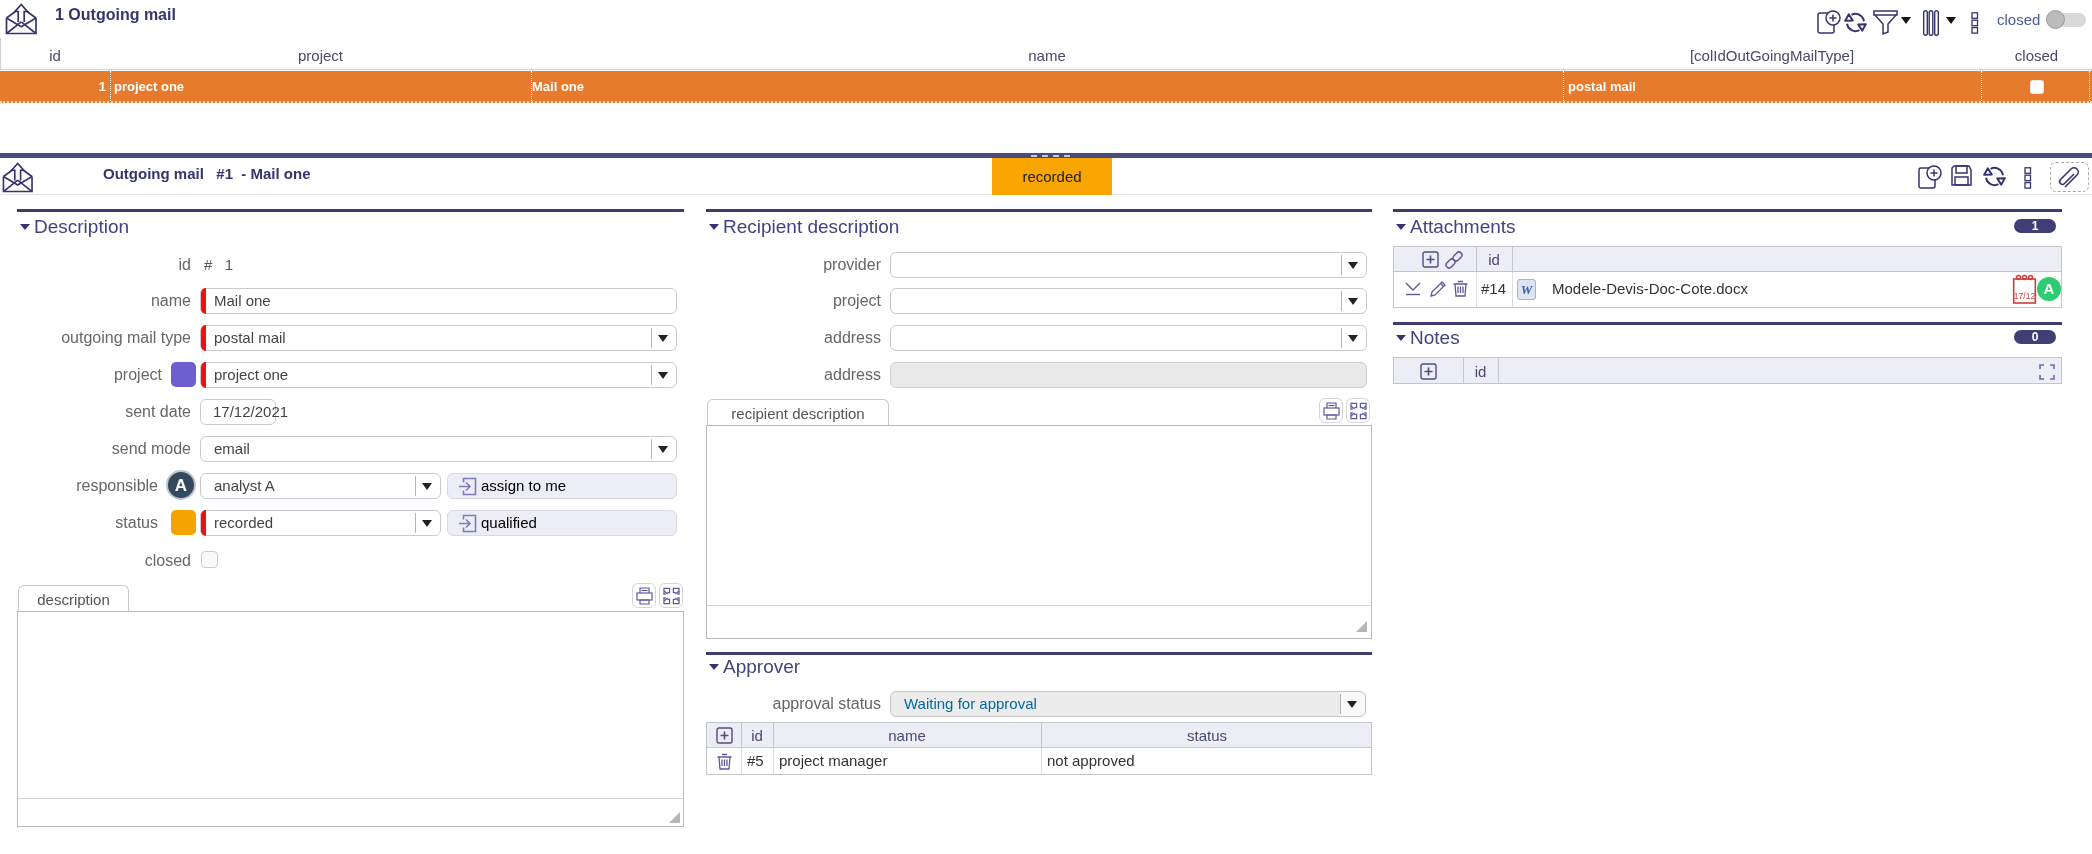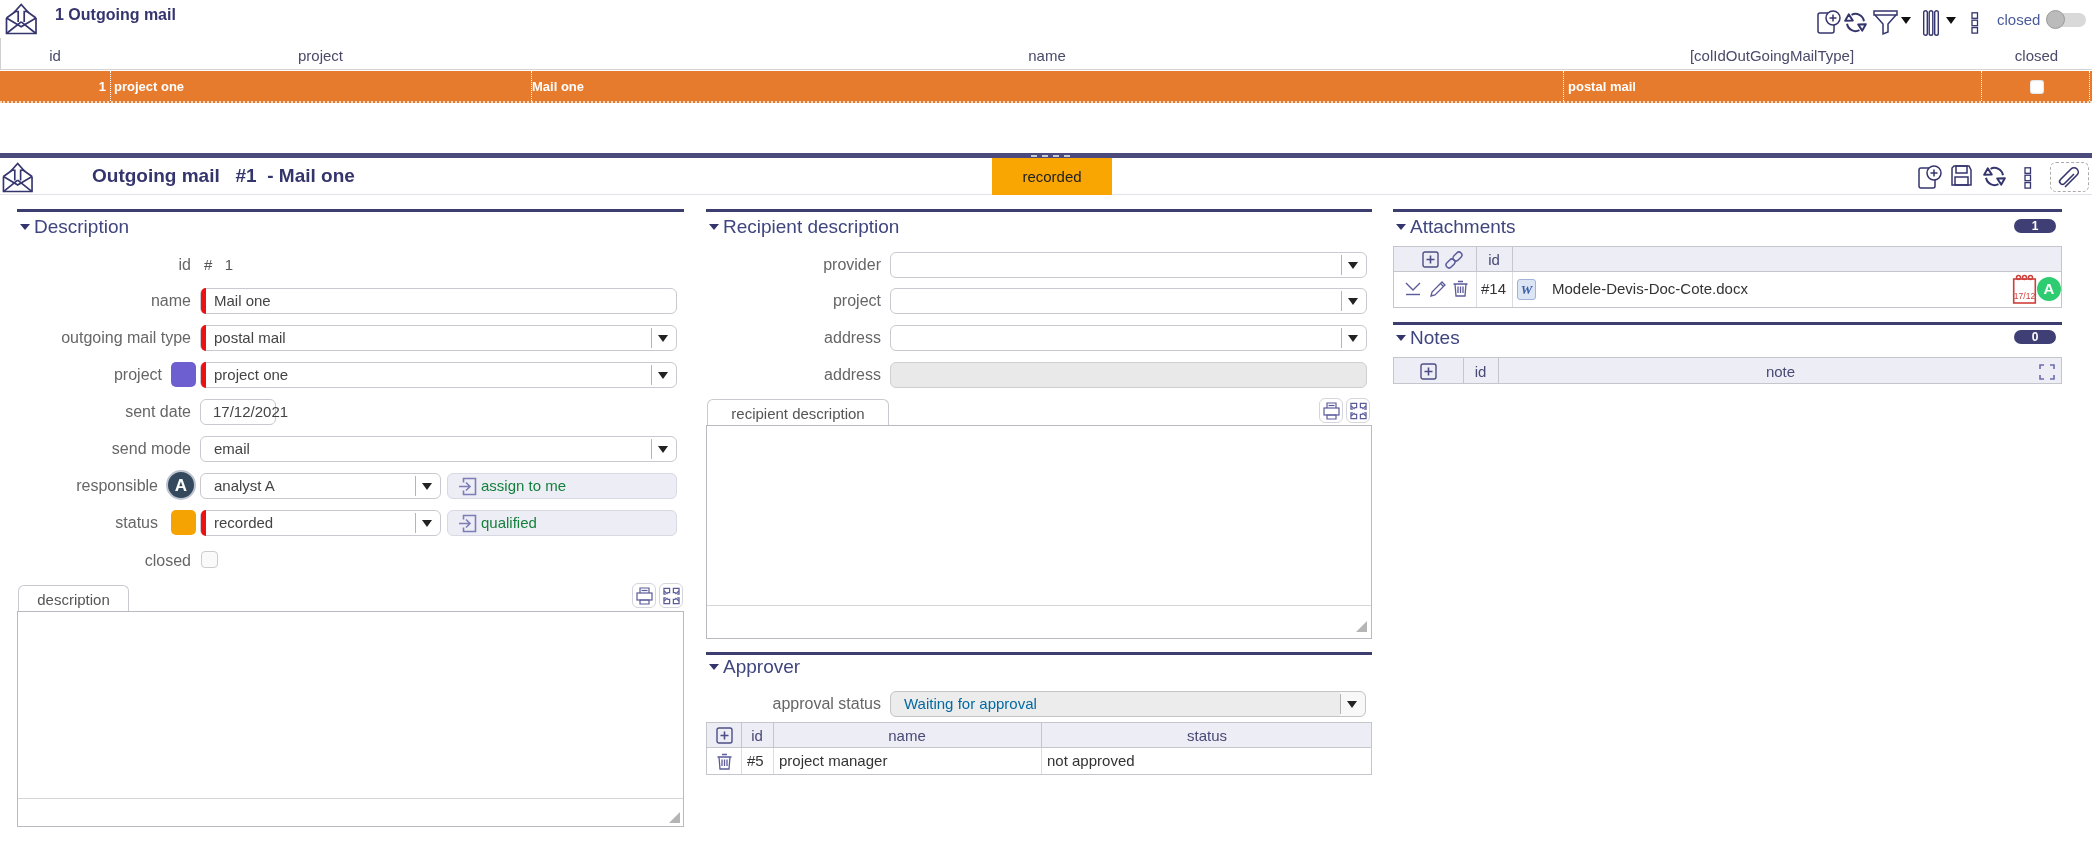--- a/index.html
+++ b/index.html
@@ -8,21 +8,21 @@
   .navy { color:#35356e; }
   svg { display:block; }
   .lbl { position:absolute; color:#666666; font-size:16px; text-align:right; line-height:26px; }
   .inp { position:absolute; background:#fff; border:1px solid #c9c9cf; border-radius:6px; height:26px; font-size:15px; color:#444; line-height:24px; }
   .inp .txt { position:absolute; left:13px; top:0; }
   .redbar { position:absolute; left:0px; top:-1px; width:5px; height:26px; background:#ee1111; border-radius:5px 0 0 5px; }
   .caret-btn { position:absolute; right:0; top:0; width:25px; height:24px; }
   .caret-btn:before { content:""; position:absolute; left:0; top:2px; height:20px; width:1px; background:#b5b5b5; }
   .caret-btn:after { content:""; position:absolute; left:7px; top:9px; width:0; height:0; border-left:5.5px solid transparent; border-right:5.5px solid transparent; border-top:7px solid #222; }
   .swatch { position:absolute; width:25px; height:25px; border-radius:5px; }
-  .actbtn { position:absolute; background:#ededf5; border:1px solid #d9d9e4; border-radius:6px; height:26px; color:#15803d; font-size:15px; }
+  .actbtn { position:absolute; background:#ededf5; border:1px solid #d9d9e4; border-radius:6px; height:26px; color:#000000; font-size:15px; }
   .sect-border { position:absolute; height:3px; background:#3d3d70; }
   .sect-head { position:absolute; color:#3f457e; font-size:19px; }
   .sect-head:before { content:""; position:absolute; left:-14px; top:8px; width:0; height:0; border-left:5px solid transparent; border-right:5px solid transparent; border-top:6px solid #35356e; }
   .pill { position:absolute; background:#3f3f75; color:#fff; font-size:12px; font-weight:bold; border-radius:8px; width:42px; height:14px; text-align:center; line-height:14px; }
   .tbl-head { position:absolute; background:#ededf5; border:1px solid #c5c5cc; }
   .tbl-cell-line { position:absolute; top:0; bottom:0; width:1px; background:#c5c5cc; }
   .th-txt { position:absolute; color:#494976; font-size:15px; text-align:center; top:50%; transform:translateY(-50%); }
   .tab { position:absolute; background:#fff; border:1px solid #c9c9cf; border-bottom:none; border-radius:6px 6px 0 0; color:#555; font-size:15px; text-align:center; }
   .editor { position:absolute; background:#fff; border:1px solid #b9b9c0; }
   .iconbtn { position:absolute; width:24px; height:25px; background:#fff; border:1px solid #d5d5dd; border-radius:6px; }
@@ -120,21 +120,21 @@
 <div class="abs" style="left:0;top:158px;width:2092px;height:37px;background:#fff;border-bottom:1px solid #e2e2ea;">
   <svg class="abs" style="left:2px;top:4px" width="31" height="31" viewBox="0 0 32 32">
     <g fill="none" stroke="#35356e" stroke-width="1.7">
       <path d="M1.5 15 L1.5 30.5 L31 30.5 L31 15"></path>
       <path d="M1.5 15 L16.2 23.8 L31 15"></path>
       <path d="M1.5 30.5 L16.2 18.8 M31 30.5 L16.2 18.8"></path>
       <path d="M1.5 15 L10.5 8.5 M31 15 L22 8.5"></path>
       <path d="M13.2 19 V8.5 H10 L16.2 1.5 L22.4 8.5 H19.2 V19"></path>
     </g>
   </svg>
-  <div class="abs navy" style="left:92px;top:7px;font-size:19px;font-weight:bold;">Outgoing mail&nbsp;&nbsp; #1&nbsp; <span style="font-weight:bold;">-</span> Mail one</div>
+  <div class="abs navy" style="left:103px;top:7px;font-size:15px;font-weight:bold;">Outgoing mail&nbsp;&nbsp; #1&nbsp; <span style="font-weight:bold;">-</span> Mail one</div>
   <div class="abs" style="left:992px;top:0;width:120px;height:37px;background:#f9a602;color:#222;font-size:15px;text-align:center;line-height:37px;">recorded</div>
 
   <svg class="abs" style="left:1918px;top:7px" width="24" height="25" viewBox="0 0 24 25">
     <rect x="1" y="3" width="16" height="20" rx="2" fill="#fff" stroke="#35356e" stroke-width="1.5"></rect>
     <circle cx="16" cy="8" r="7" fill="#fff" stroke="#35356e" stroke-width="1.5"></circle>
     <path d="M16 4.5 v7 M12.5 8 h7" stroke="#35356e" stroke-width="1.5"></path>
   </svg>
   <svg class="abs" style="left:1951px;top:7px" width="21" height="21" viewBox="0 0 21 21">
     <g fill="none" stroke="#35356e" stroke-width="1.5">
       <path d="M1 3 L1 20 L20 20 L20 5 L18 1 L3 1 Z"></path>
@@ -410,21 +410,20 @@
 </div>
 
 <div class="sect-border" style="left:1393px;top:322px;width:669px;"></div>
 <div class="sect-head" style="left:1410px;top:327px;">Notes</div>
 <div class="pill" style="left:2014px;top:330px;">0</div>
 
 <div class="tbl-head" style="left:1393px;top:357px;width:669px;height:27px;">
   <div class="tbl-cell-line" style="left:69px;"></div>
   <div class="tbl-cell-line" style="left:104px;"></div>
   <div class="th-txt" style="left:69px;width:35px;">id</div>
-  <div class="th-txt" style="left:104px;width:565px;">note</div>
   <svg style="position:absolute;left:26px;top:5px" width="17" height="17" viewBox="0 0 17 17">
     <rect x="1" y="1" width="15" height="15" rx="2" fill="none" stroke="#4d4d85" stroke-width="1.4"></rect>
     <path d="M8.5 4.5 v8 M4.5 8.5 h8" stroke="#4d4d85" stroke-width="1.6"></path>
   </svg>
   <svg style="position:absolute;left:645px;top:6px" width="16" height="16" viewBox="0 0 16 16">
     <g fill="none" stroke="#6b6bb0" stroke-width="1.6">
       <path d="M1 5 V1 H5 M11 1 H15 V5 M15 11 V15 H11 M5 15 H1 V11"></path>
     </g>
   </svg>
 </div>

